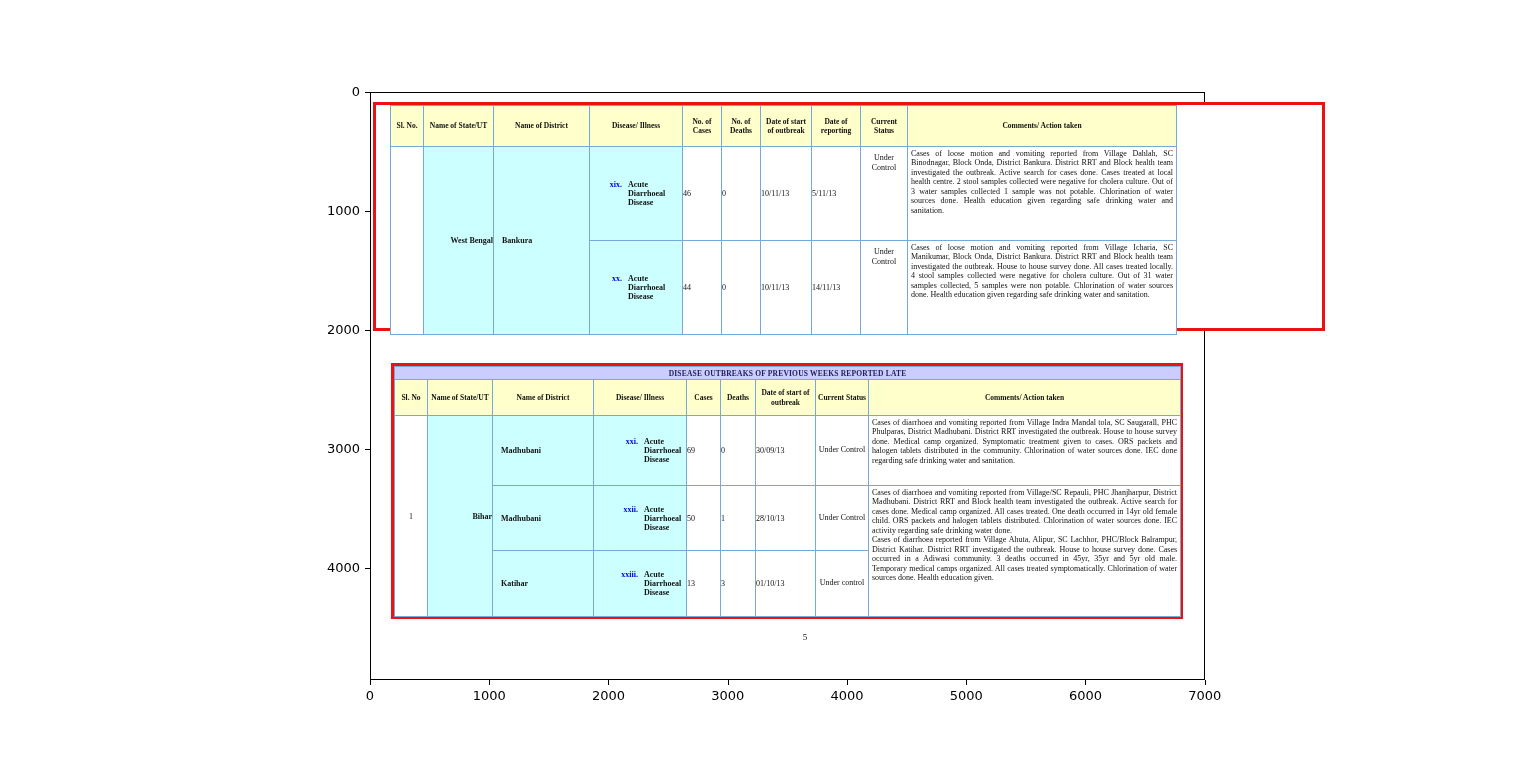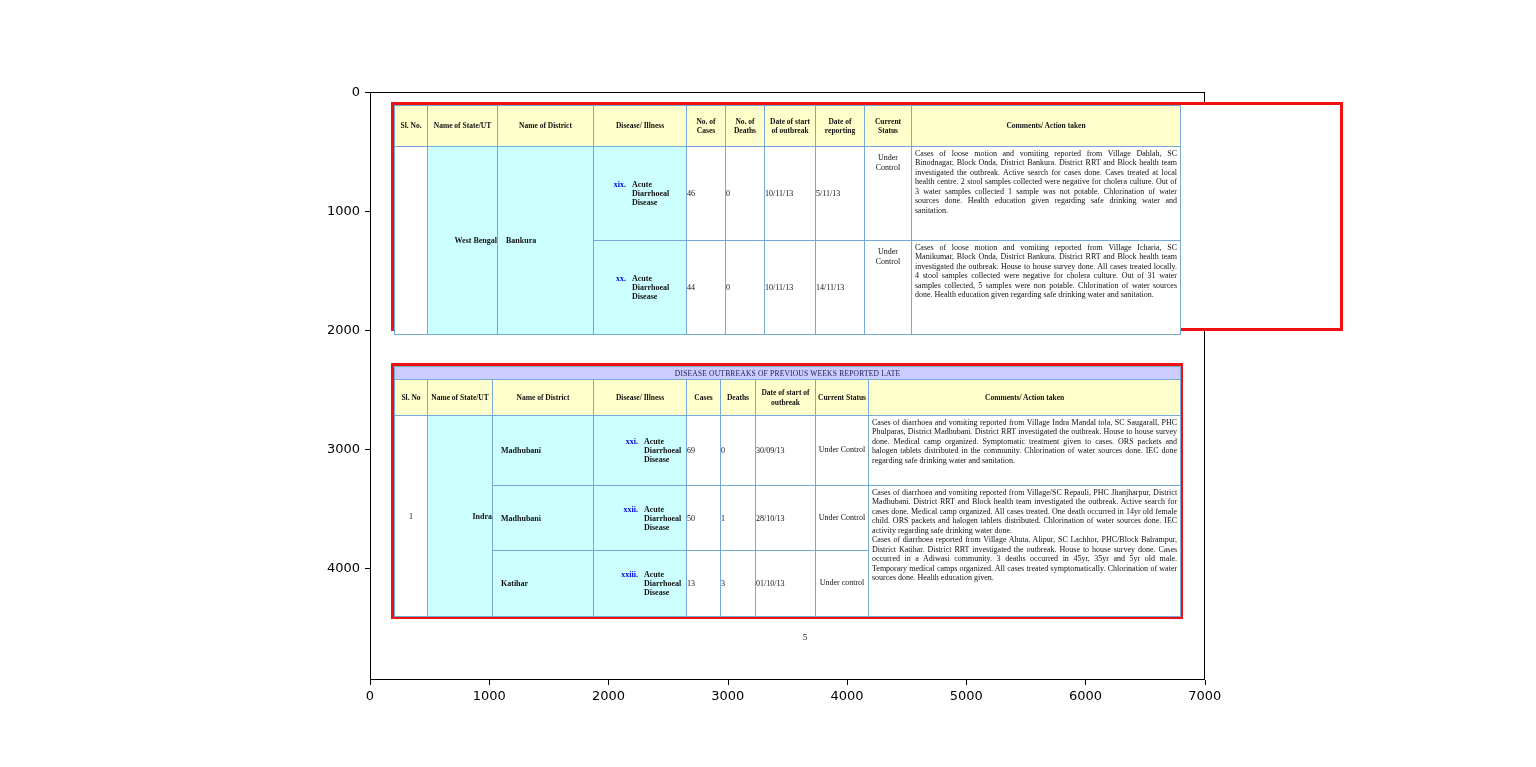--- a/index.html
+++ b/index.html
@@ -12,25 +12,25 @@
   .plot-spine { position:absolute; left:370px; top:92px; width:835px; height:588px; border:1px solid #000; background:#fff; }
   .xtick-mark { position:absolute; top:680px; width:1px; height:5px; background:#000; }
   .ytick-mark { position:absolute; left:365px; width:5px; height:1px; background:#000; }
   .xtick-label { position:absolute; top:688px; width:60px; text-align:center; font-family:"DejaVu Sans", sans-serif; font-size:13px; color:#000; }
   .ytick-label { position:absolute; width:50px; text-align:right; font-family:"DejaVu Sans", sans-serif; font-size:13px; color:#000; }
 
   
   .doc-table { border-collapse:collapse; table-layout:fixed; background:#fff; }
   .doc-table td, .doc-table th { border:1px solid #74a9d8; vertical-align:middle; overflow:hidden; }
   .t-wrap { position:absolute; border:3px solid #ee1111; background:#fff; }
-  .t1 { left:391px; top:102px; width:952px; height:229px; }
+  .t1 { left:373px; top:102px; width:952px; height:229px;padding-left:14px; }
   .t2 { left:391px; top:363px; width:792px; height:256px; }
 
   th.hdr { background:#ffffcc; font-weight:bold; font-size:7.5px; line-height:1.25; text-align:center; padding:2px 1px; color:#111; }
-  .title-bar { background:#ccccff; font-weight:normal; font-size:7.5px; text-align:center; color:#20205e; letter-spacing:.2px; padding:1px 10px; }
+  .title-bar { background:#ccccff; font-weight:bold; font-size:7.5px; text-align:center; color:#20205e; letter-spacing:.2px; padding:1px 10px; }
 
   td.cyan { background:#ccffff; }
   td.slno { background:#fff; font-size:8px; text-align:center; }
   td.state { font-weight:bold; font-size:8px; text-align:right; }
   td.district { font-weight:bold; font-size:8px; padding-left:8px; }
   td.disease { font-size:8px; }
   .disease-flex { display:flex; align-items:flex-start; padding-left:8px; }
   .roman { color:#0000dd; font-weight:bold; margin-right:6px; min-width:24px; text-align:right; }
   .dname { font-weight:bold; width:52px; }
   td.num, td.date { font-size:8px; }
@@ -162,21 +162,21 @@
         <th class="hdr">Name of District</th>
         <th class="hdr">Disease/ Illness</th>
         <th class="hdr">Cases</th>
         <th class="hdr">Deaths</th>
         <th class="hdr">Date of start of outbreak</th>
         <th class="hdr">Current Status</th>
         <th class="hdr">Comments/ Action taken</th>
       </tr>
       <tr style="height:70px">
         <td class="slno" rowspan="3">1</td>
-        <td class="cyan state" rowspan="3">Indra</td>
+        <td class="cyan state" rowspan="3">Bihar</td>
         <td class="cyan district">Madhubani</td>
         <td class="cyan disease">
           <div class="disease-flex" style="padding-left:20px">
             <span class="roman">xxi.</span>
             <span class="dname">Acute Diarrhoeal Disease</span>
           </div>
         </td>
         <td class="num">69</td>
         <td class="num">0</td>
         <td class="date">30/09/13</td>

